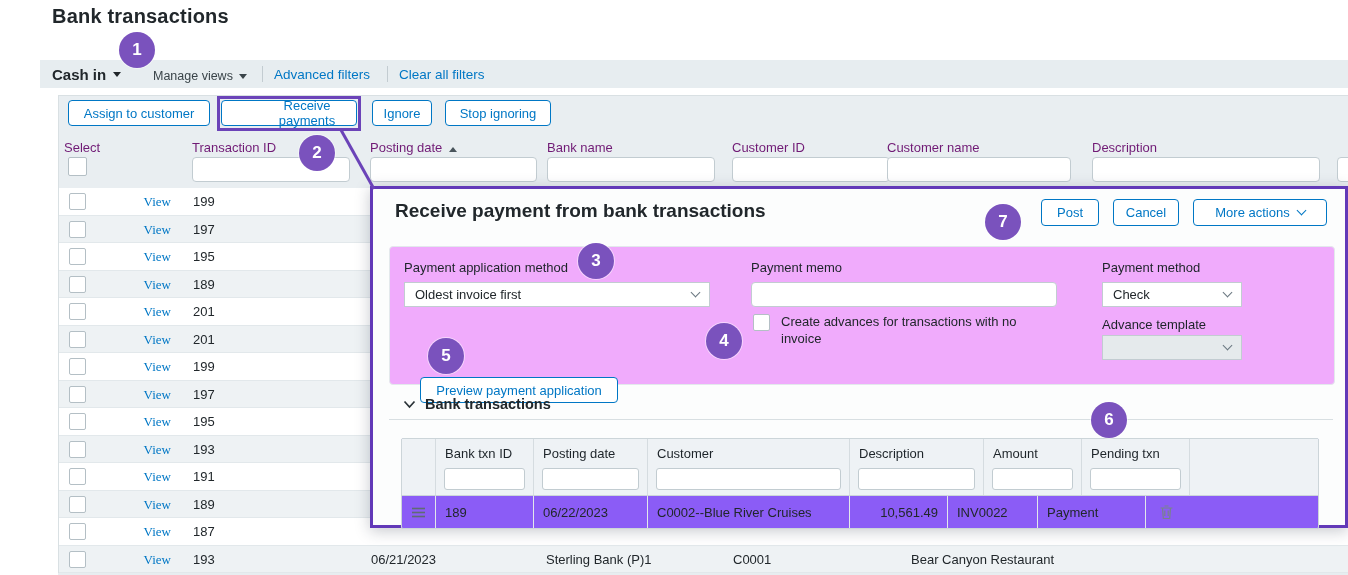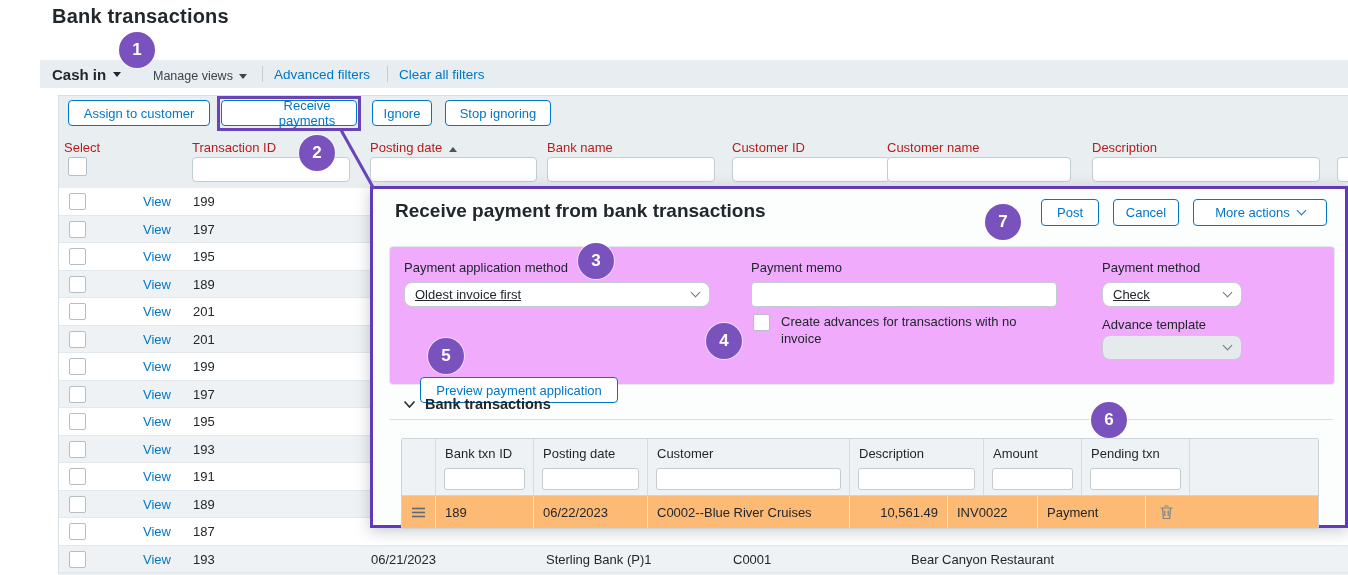--- a/index.html
+++ b/index.html
@@ -15,61 +15,61 @@
   .cashin { left:12px; top:66px; font-size:15px; font-weight:bold; display:flex; align-items:center; gap:7px; }
   .caret-down { width:0; height:0; border-left:4px solid transparent; border-right:4px solid transparent; border-top:5px solid #20262a; display:inline-block; }
   .manage { left:113px; top:69px; font-size:12.5px; color:#3a4449; display:flex; align-items:center; gap:6px; }
   .vdiv { width:1px; height:16px; background:#c3ccd1; top:66px; }
   .toplink { top:67px; font-size:13.5px; color:#0077c5; cursor:pointer; }
 
   
   .block { left:18px; top:95px; width:1330px; height:93px; background:#e9eef1; border:1px solid #d9e0e3; border-bottom:none; }
   .btn { position:absolute; height:26px; background:#fff; border:1px solid #0077c5; border-radius:4px; color:#0077c5; font-size:13px; display:flex; align-items:center; justify-content:center; cursor:pointer; }
   .hl-rect { left:177px; top:96px; width:144px; height:35px; border:3px solid #6b43b8; background:transparent; }
-  .col-label { top:140px; font-size:13px; color:#b91c1c;text-align:right; }
+  .col-label { top:140px; font-size:13px; color:#701a75;text-align:right; }
   .filter-input { top:157px; height:25px; background:#fff; border:1px solid #c2ccd1; border-radius:4px; }
   .sort-up { width:0; height:0; border-left:4px solid transparent; border-right:4px solid transparent; border-bottom:5px solid #49545b; display:inline-block; margin-left:7px; }
   .cb { background:#fff; border:1px solid #b4bfc5; border-radius:2px; display:inline-block; }
 
   
   .rows { left:18px; top:188px; width:1330px; border-left:1px solid #d9e0e3; }
   .mrow { position:relative; height:27.5px; background:#fff; border-bottom:1px solid #e2e8eb; }
   .mrow:nth-child(even) { background:#eef2f4; }
   .mrow .cb { position:absolute; left:10px; top:5px; width:17px; height:17px; }
-  .mrow .view { position:absolute; left:62px; top:6px; width:50px; text-align:right; font-size:13px; color:#0077c5; cursor:pointer; }
+  .mrow .view { position:absolute; left:62px; top:6px; width:50px; text-align:right; font-size:13px; color:#0077c5; cursor:pointer;font-family:Liberation Serif, serif; }
   .mrow .rid { position:absolute; left:134px; top:6px; font-size:13px; }
   .mrow .c-post { position:absolute; left:312px; top:6px; font-size:13px; }
   .mrow .c-bank { position:absolute; left:487px; top:6px; font-size:13px; }
   .mrow .c-cid  { position:absolute; left:674px; top:6px; font-size:13px; }
   .mrow .c-cname{ position:absolute; left:852px; top:6px; font-size:13px; }
   .band-bottom { left:18px; top:573px; width:1330px; height:2px; background:#e7edf0; }
 
   
   .badge { position:absolute; width:36px; height:36px; border-radius:50%; background:#7a52bd; color:#fff; font-size:17px; font-weight:bold; display:flex; align-items:center; justify-content:center; z-index:30; box-shadow:0 0 0 1px rgba(255,255,255,.5); }
   #leader { z-index:25; }
 
   
   .modal { left:330px; top:186px; width:978px; height:342px; background:#fcfdfd; border:3px solid #6239b8; box-shadow:0 3px 14px rgba(30,40,60,.25); z-index:20; }
   .modal-title { left:22px; top:11px; font-size:19px; font-weight:bold; position:absolute; }
   .m-btn { position:absolute; top:10px; height:27px; background:#fff; border:1px solid #0077c5; border-radius:4px; color:#0077c5; font-size:13px; display:flex; align-items:center; justify-content:center; gap:8px; cursor:pointer; }
   .chev { width:7px; height:7px; border-right:1.6px solid #0077c5; border-bottom:1.6px solid #0077c5; transform:rotate(45deg); margin-top:-4px; display:inline-block; }
   .chev.gray { border-color:#6a7780; }
 
   .fields-panel { position:absolute; left:16px; top:57px; width:946px; height:139px; background:#f0abfc; border:1px solid #e3e9ec; border-radius:4px; }
   .f-label { position:absolute; font-size:13px; color:#1d2429; }
-  .f-select { position:absolute; height:25px; background:#fff; border:1px solid #c2ccd1; border-radius:8px; font-size:13px; display:flex; align-items:center; padding:0 10px; justify-content:space-between; cursor:pointer;text-decoration:underline; }
+  .f-select { position:absolute; height:25px; background:#fff; border:1px solid #c2ccd1; border-radius:0; font-size:13px; display:flex; align-items:center; padding:0 10px; justify-content:space-between; cursor:pointer; }
   .f-select.disabled { background:#e5eaec; cursor:default; }
   .f-input { position:absolute; height:25px; background:#fff; border:1px solid #c2ccd1; border-radius:4px; }
   .prev-btn { position:absolute; left:30px; top:130px; width:198px; height:26px; }
   .cb-label { position:absolute; font-size:13px; line-height:17px; width:252px; }
 
   .section-head { position:absolute; left:30px; top:207px; display:flex; align-items:center; gap:9px; font-size:14.5px; font-weight:bold; }
   .section-hr { position:absolute; left:16px; top:230px; width:944px; height:1px; background:#d8dfe2; }
 
-  .itable { position:absolute; left:28px; top:249px; width:918px; border:1px solid #ccd5d9; border-radius:2px; background:#fdba74; }
+  .itable { position:absolute; left:28px; top:249px; width:918px; border:1px solid #ccd5d9; border-radius:2px; background:#8b5cf6; }
   .itable .hdr { display:flex; background:#eef2f5; border-bottom:1px solid #ccd5d9; height:57px; }
   .itable .hcell { border-right:1px solid #d5dce0; padding:7px 8px 0 9px; font-size:13px; color:#1d2429; position:relative; }
   .itable .hcell:last-child { border-right:none; }
   .itable .hcell .fi { position:absolute; left:8px; right:8px; top:29px; height:22px; background:#fff; border:1px solid #c2ccd1; border-radius:3px; }
   .itable .drow { display:flex; height:32px; align-items:center; }
   .itable .dcell { border-right:1px solid #e2e8eb; padding:0 9px; font-size:13px; height:100%; display:flex; align-items:center; }
   .itable .dcell:last-child { border-right:none; }
   .w-handle{width:34px;} .w-txn{width:98px;} .w-date{width:114px;} .w-cust{width:202px;}
   .w-desc{width:134px;} .w-amt{width:98px;} .w-apply{width:90px;} .w-pend{width:108px;} .w-trash{width:40px;}
   .amt { justify-content:flex-end; }

